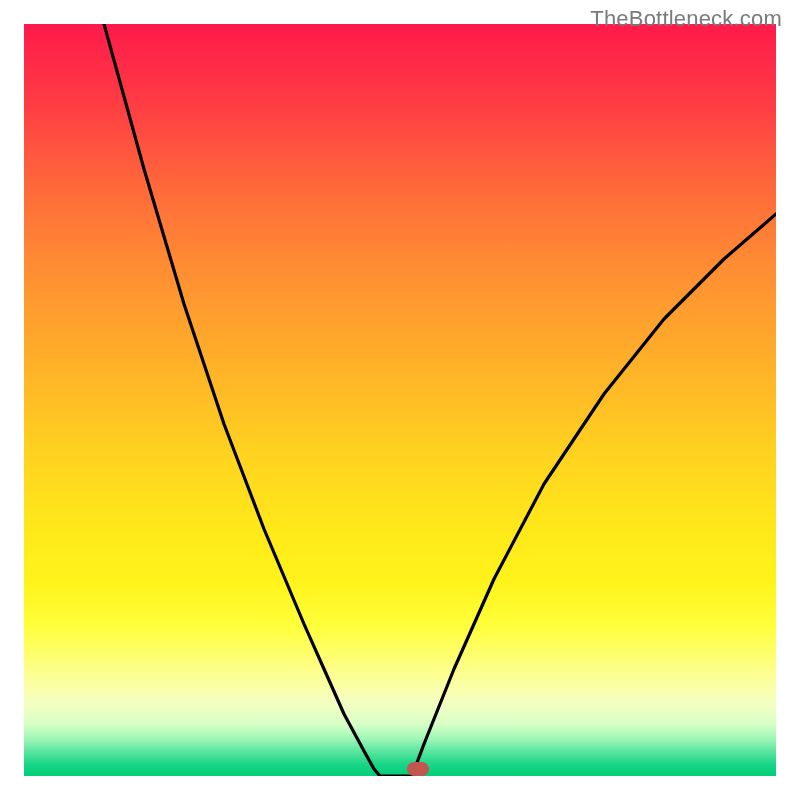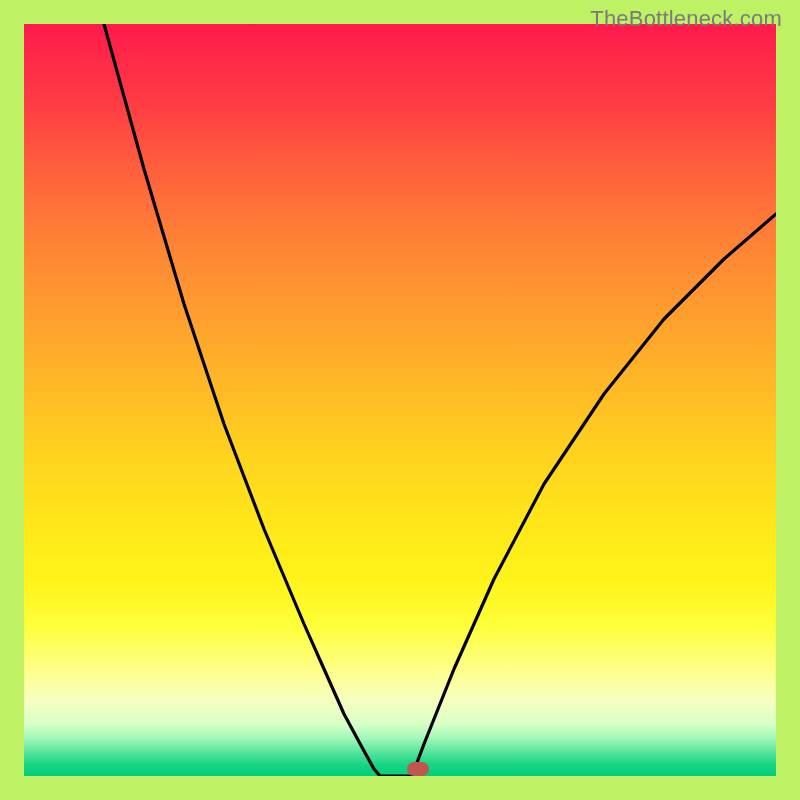--- a/index.html
+++ b/index.html
@@ -1,21 +1,21 @@
 <!DOCTYPE html>
 <html><head>
 <meta charset="utf-8">
 <style>
   * { margin: 0; padding: 0; box-sizing: border-box; }
   html, body { width: 800px; height: 800px; overflow: hidden; background: #000; }
   .frame {
     position: relative;
     width: 800px;
     height: 800px;
-    background: #bef264;
+    background: #ffffff;
   }
   .watermark {
     position: absolute;
     top: 6px;
     right: 18px;
     font-family: Arial, Helvetica, sans-serif;
     font-size: 22px;
     color: #7a7a7a;
     letter-spacing: 0.2px;
     z-index: 20;

